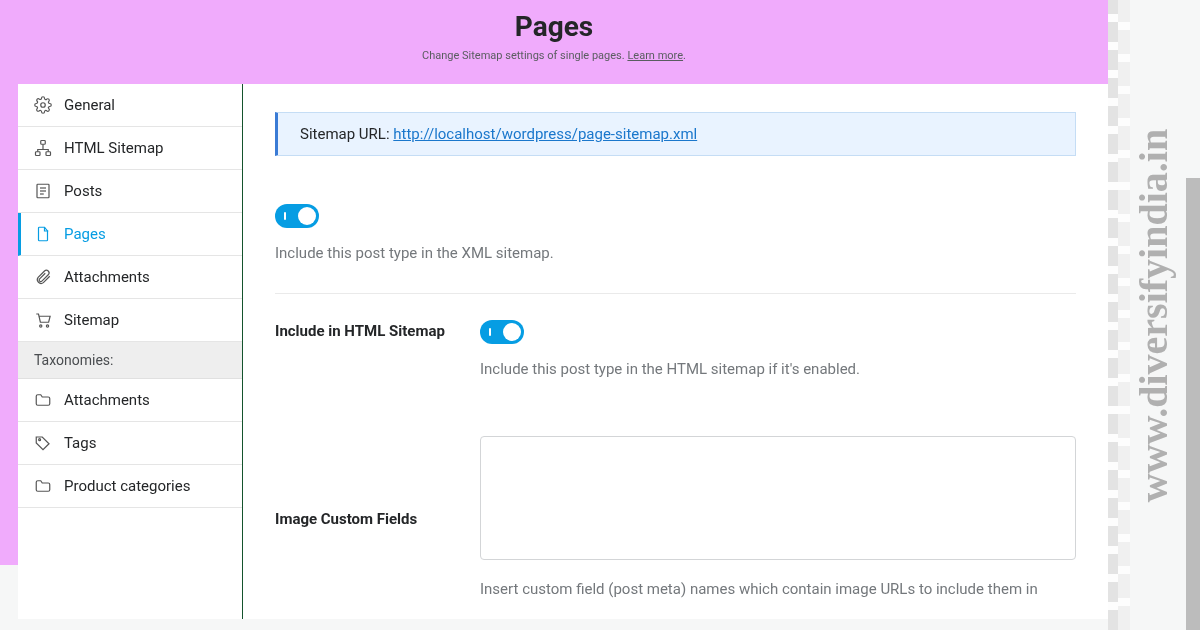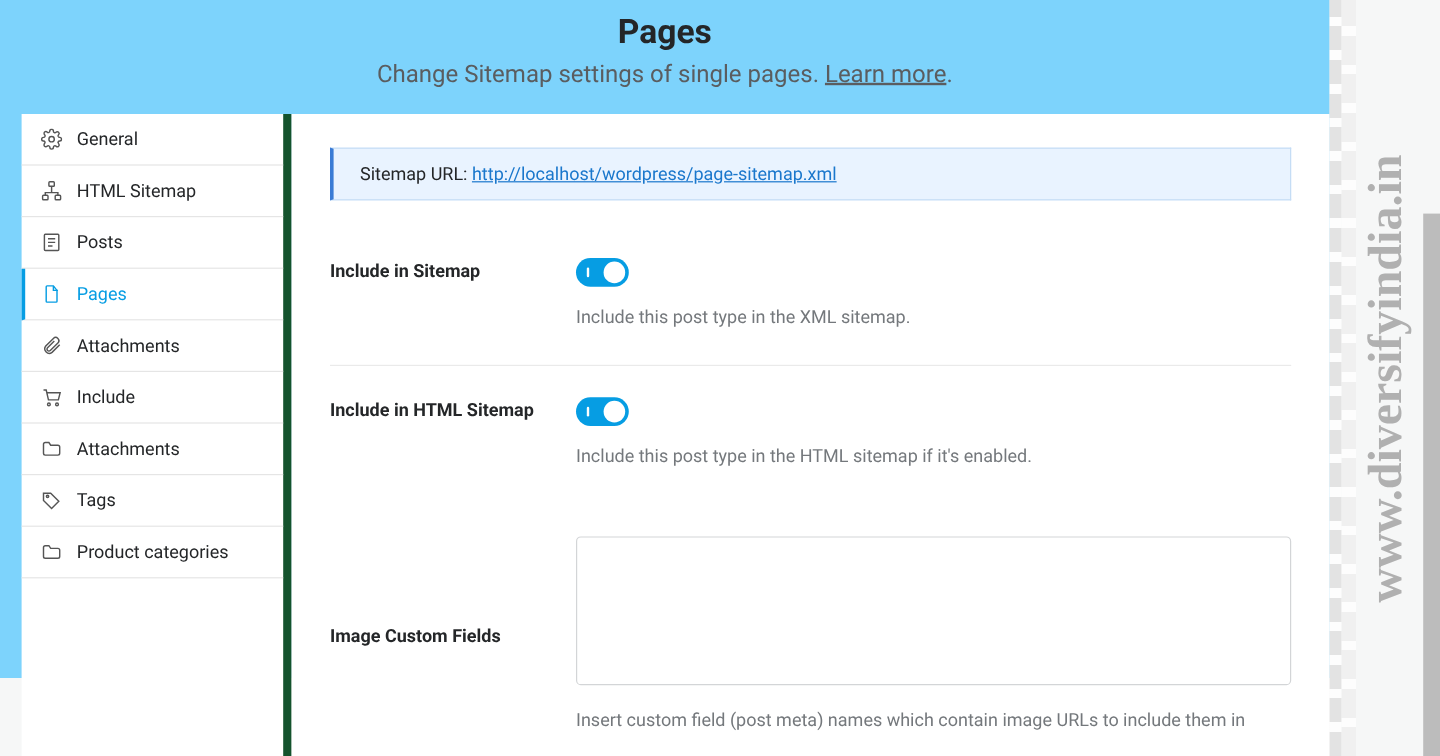--- a/index.html
+++ b/index.html
@@ -8,49 +8,49 @@
     background: #f6f7f7;
     color: #242628;
     width: 1200px;
     height: 630px;
     overflow: hidden;
     position: relative;
   }
   .page-wrap {
     width: 1108px;
     height: 565px;
-    background: #7dd3fc;
+    background: #f0abfc;
     position: relative;
   }
   .header {
     text-align: center;
     padding: 10px 0 22px 0;
   }
   .header h1 {
     font-size: 28px;
     font-weight: 700;
     color: #242628;
     margin-bottom: 6px;
   }
   .header p {
-    font-size: 20px;
+    font-size: 11px;
     color: #5a5d60;
   }
   .header a {
     color: #5a5d60;
     text-decoration: underline;
   }
   .content-outer {
     display: flex;
     padding: 0;
   }
   .sidebar {
     width: 225px;
     background: #fff;
-    border-right: 7px solid #14532d;
+    border-right: 1px solid #14532d;
     margin-left: 18px;
   }
   .sidebar-item {
     display: flex;
     align-items: center;
     padding: 12px 16px;
     font-size: 15px;
     color: #242628;
     border-bottom: 1px solid #e5e5e5;
     cursor: pointer;
@@ -230,22 +230,23 @@
             <path d="M21 11l-8.5 8.5a5 5 0 0 1-7-7L14 4a3.5 3.5 0 0 1 5 5l-8.5 8.5a2 2 0 0 1-3-3L15 7"></path>
           </svg>
         <span>Attachments</span>
       </div>
       <div class="sidebar-item">
         <svg viewBox="0 0 24 24" fill="none" stroke="#555" stroke-width="1.6">
             <circle cx="9" cy="20" r="1.5"></circle>
             <circle cx="18" cy="20" r="1.5"></circle>
             <path d="M3 4h3l2.5 11h11l2-8H7"></path>
           </svg>
-        <span>Include</span>
-      </div>
+        <span>Sitemap</span>
+      </div>
+      <div class="sidebar-header">Taxonomies:</div>
       <div class="sidebar-item">
         <svg viewBox="0 0 24 24" fill="none" stroke="#555" stroke-width="1.6">
             <path d="M3 7a2 2 0 0 1 2-2h4l2 3h8a2 2 0 0 1 2 2v7a2 2 0 0 1-2 2H5a2 2 0 0 1-2-2z"></path>
           </svg>
         <span>Attachments</span>
       </div>
       <div class="sidebar-item">
         <svg viewBox="0 0 24 24" fill="none" stroke="#555" stroke-width="1.6">
             <path d="M20 13l-8 8-9-9V4h8z"></path>
             <circle cx="7.5" cy="7.5" r="1.3"></circle>
@@ -259,21 +260,20 @@
         <span>Product categories</span>
       </div>
     </div>
 
     <div class="main">
       <div class="notice">
         <span>Sitemap URL: </span><a href="#">http://localhost/wordpress/page-sitemap.xml</a>
       </div>
 
       <div class="setting-row bordered">
-        <div class="setting-label">Include in Sitemap</div>
         <div class="setting-control">
           <div class="toggle"></div>
           <div class="setting-desc">Include this post type in the XML sitemap.</div>
         </div>
       </div>
 
       <div class="setting-row" style="padding-top:26px;">
         <div class="setting-label">Include in HTML Sitemap</div>
         <div class="setting-control">
           <div class="toggle"></div>

